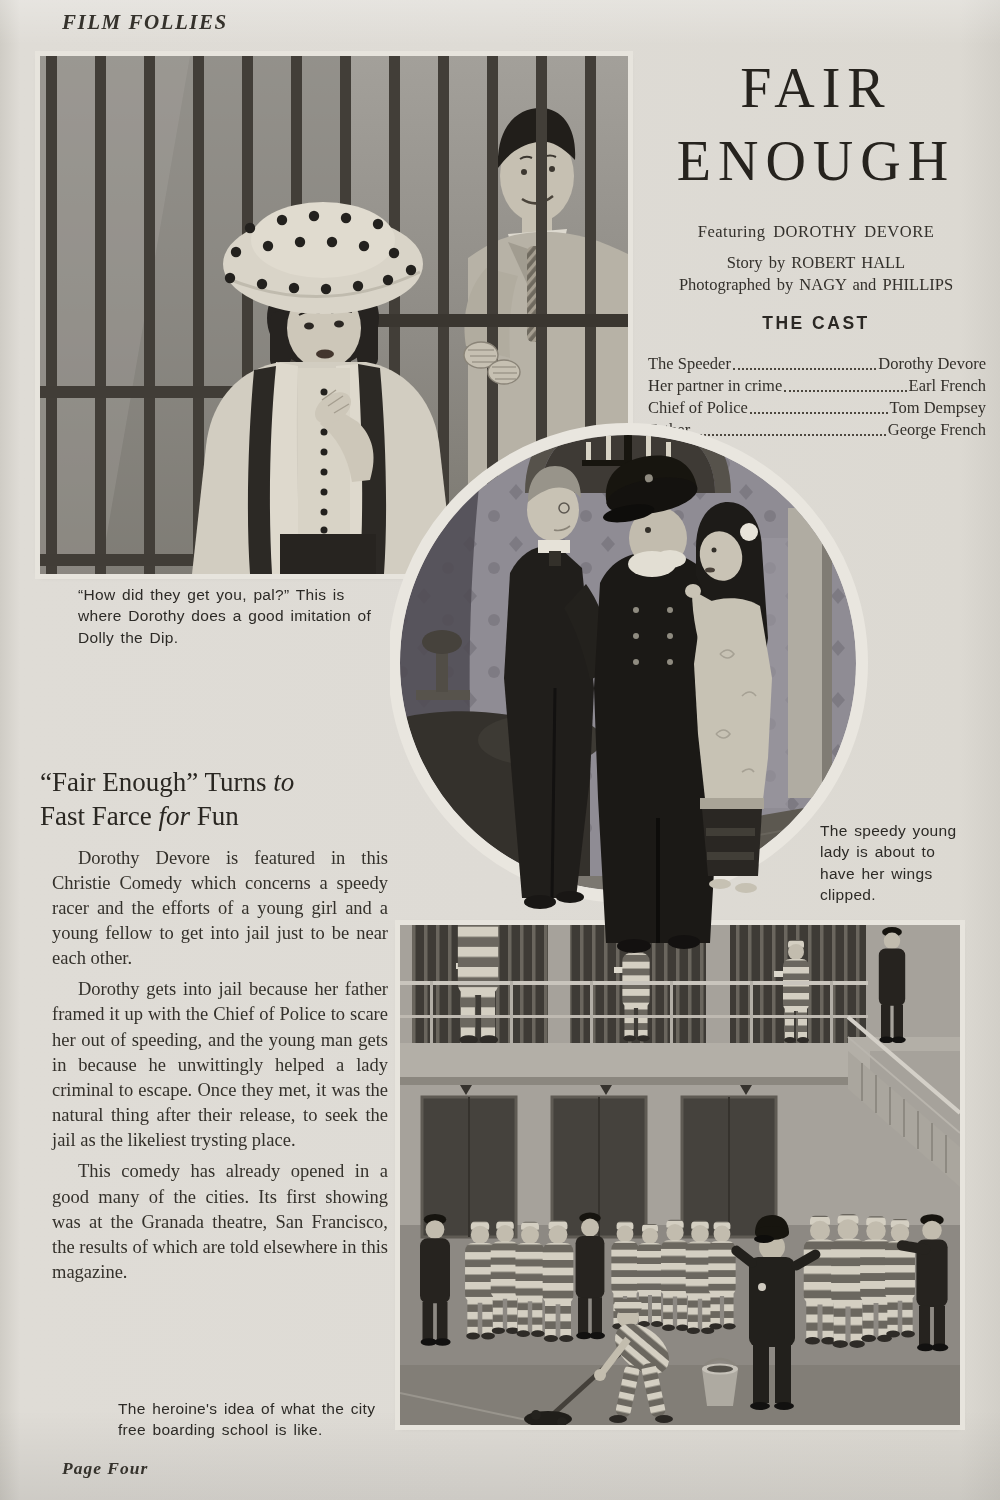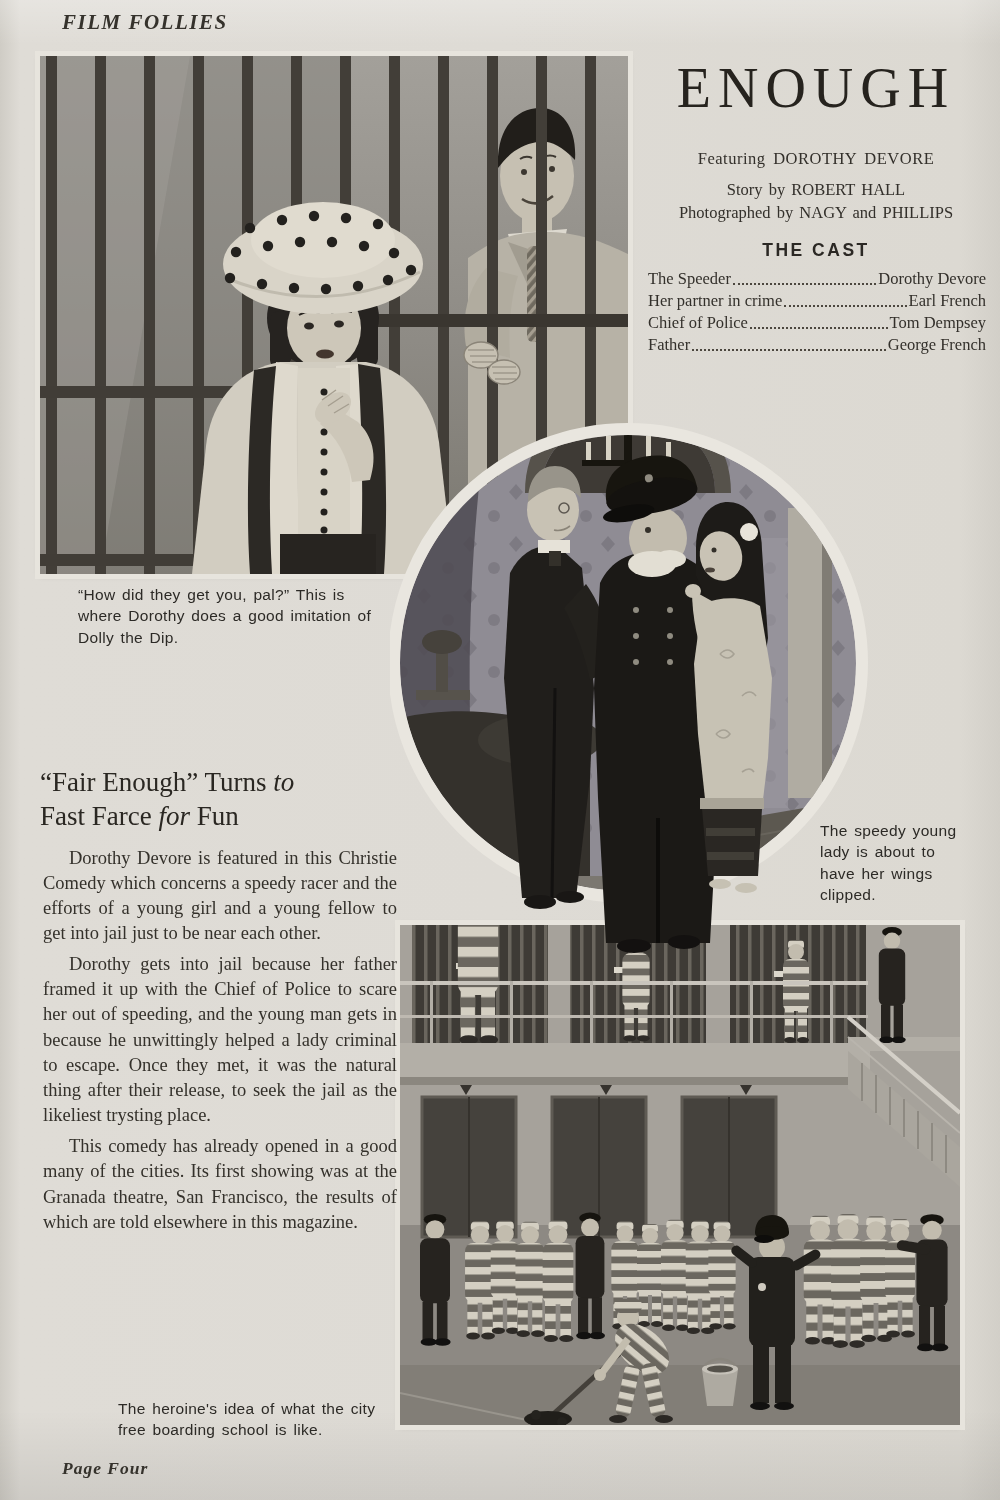--- a/index.html
+++ b/index.html
@@ -15,31 +15,31 @@
   .photo{outline:5px solid #e7e4dd;box-shadow:0 1px 6px rgba(40,38,34,.25);background:#8c8984;}
   .photo svg{display:block;width:100%;height:100%;}
   .photo1{left:40px;top:56px;width:588px;height:518px;z-index:1;}
   .caption{font-family:"Liberation Sans", sans-serif;font-size:15.5px;line-height:1.38;color:#2c2a26;letter-spacing:.3px;word-spacing:2px;}
   .caption1{left:78px;top:584px;width:305px;z-index:4;}
   .titleblock{left:640px;top:52px;width:352px;text-align:center;z-index:1;}
   .title{font-size:56px;line-height:1.3;letter-spacing:7px;color:#26231e;}
   .featuring{margin-top:24px;font-size:16.5px;letter-spacing:.5px;word-spacing:3px;}
   .credits{margin-top:10px;font-size:16.5px;line-height:1.38;word-spacing:2px;}
   .cast-head{margin-top:16px;font-family:"Liberation Sans", sans-serif;font-weight:bold;font-size:17.5px;letter-spacing:2.5px;color:#2b2824;}
-  .castlist{margin-top:8px;text-align:left;font-size:16.5px;}
+  .castlist{margin-top:20px;text-align:left;font-size:16.5px;}
   .cast-row{display:flex;align-items:flex-end;margin:2px 6px 2px 8px;}
   .cast-row .leader{flex:1;border-bottom:2px dotted #4c473f;margin:0 2px 4px;min-width:20px;}
   .cast-row .name{white-space:nowrap;font-family:Liberation Serif, serif;}
   .oval{left:390px;top:398px;width:482px;height:566px;z-index:3;}
   .oval svg{display:block;width:100%;height:100%;}
   .caption2{left:820px;top:820px;width:150px;z-index:4;}
   .article{left:40px;top:766px;width:360px;z-index:2;}
   .article h2{margin:0 0 12px;font-weight:normal;font-size:27px;line-height:1.25;text-align:left;color:#2a2722;}
   .article h2 .it{font-style:italic;}
-  .article p{margin:0 3px 6px;font-size:18.5px;line-height:1.36;text-align:justify;text-indent:1.4em;color:#34312b;}
+  .article p{margin:0 12px 6px;font-size:18.5px;line-height:1.36;text-align:justify;text-indent:1.4em;color:#34312b;}
   .photo3{left:400px;top:925px;width:560px;height:500px;z-index:1;}
   .caption3{left:118px;top:1398px;width:272px;z-index:2;}
   .pagenum{left:62px;top:1458px;font-style:italic;font-weight:bold;font-size:17.5px;letter-spacing:1px;color:#35322c;}
 </style>
 </head>
 <body>
 
 <div class="page">
 
   <div class="abs masthead">FILM FOLLIES</div>
@@ -161,20 +161,21 @@
         <path d="M330 424 C338 398 332 380 318 366 L 292 350 L 280 368 C296 380 308 400 312 426 Z" fill="#cdc7b9"></path>
         <ellipse cx="293" cy="352" rx="20" ry="13" transform="rotate(-35 293 352)" fill="#cdc7b9"></ellipse>
         <path d="M282 344 l 14 -10 M288 350 l 15 -10 M294 357 l 15 -9" stroke="#a59e90" stroke-width="1.4"></path>
       </g>
     </svg>
   </div>
 
   <div class="abs caption caption1">“How did they get you, pal?”  This is where Dorothy does a good imitation of Dolly the Dip.</div>
 
   <div class="abs titleblock">
+    <div class="title">FAIR</div>
     <div class="title">ENOUGH</div>
     <div class="featuring">Featuring DOROTHY DEVORE</div>
     <div class="credits">
       <div>Story by ROBERT HALL</div>
       <div>Photographed by NAGY and PHILLIPS</div>
     </div>
     <div class="cast-head">THE CAST</div>
     <div class="castlist">
       <div class="cast-row">
         <span>The Speeder</span>

